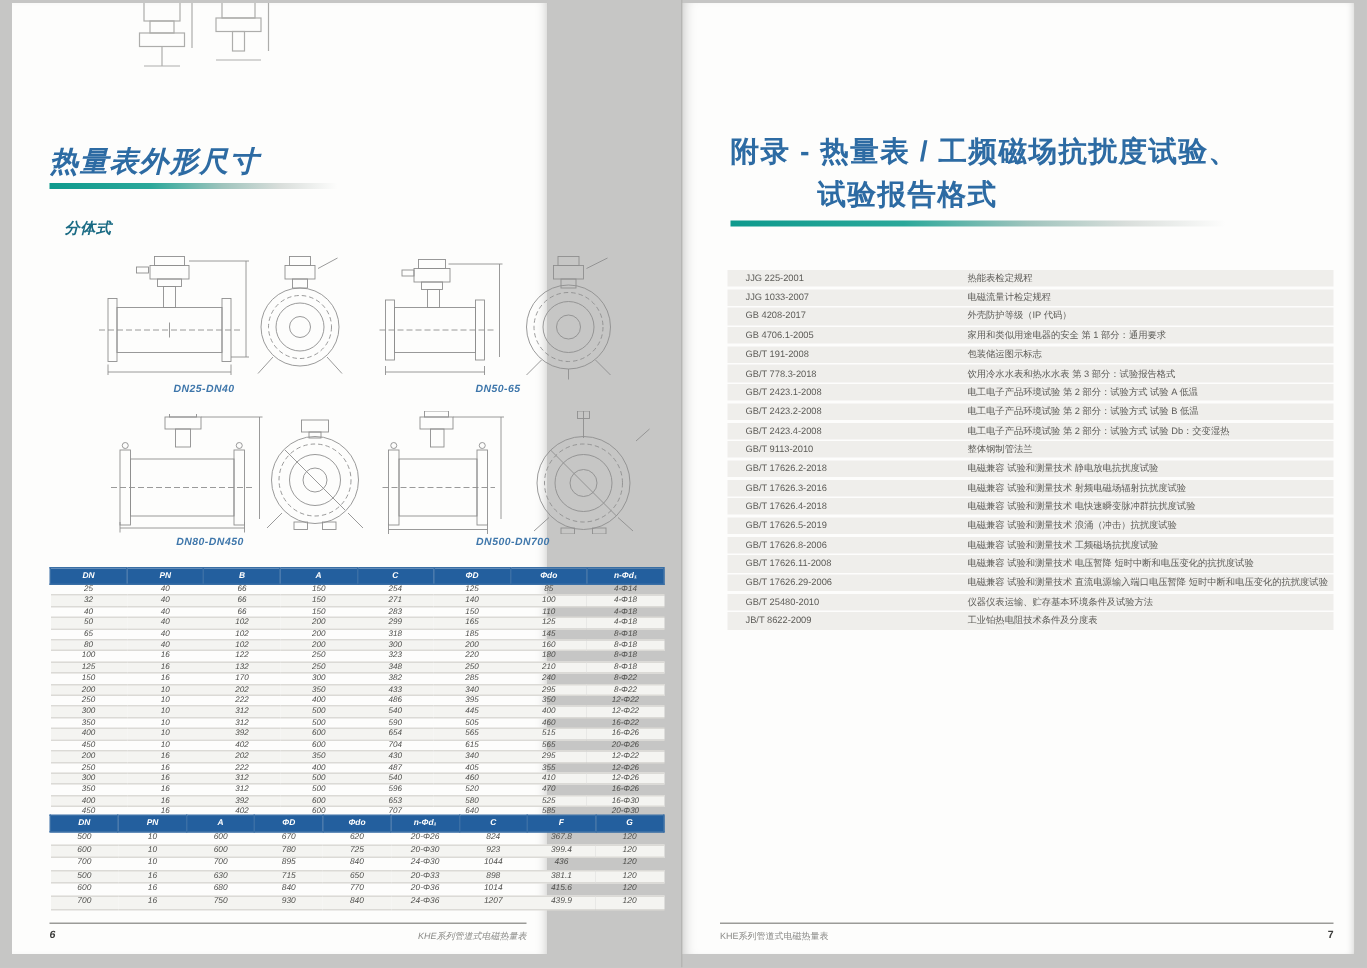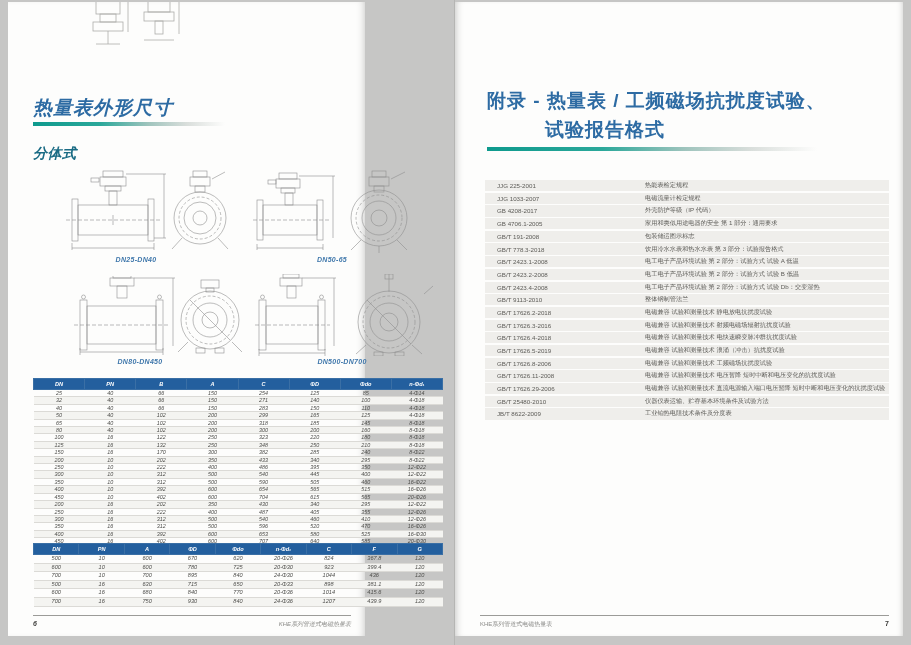--- a/index.html
+++ b/index.html
@@ -6,21 +6,21 @@
   body{font-family:"Liberation Sans","DejaVu Sans",sans-serif;background:#c9c9c8;}
   .canvas{position:relative;width:911px;height:645px;background:#c6c6c5;overflow:hidden;}
   .page{position:absolute;top:2px;height:634px;background:#fdfdfc;}
   .page.left{left:8px;width:357px;box-shadow:inset -6px 0 8px -6px rgba(0,0,0,.25);font-style:italic;}
   .page.right{left:455px;width:448px;box-shadow:inset 7px 0 9px -7px rgba(0,0,0,.28), inset -5px 0 6px -5px rgba(0,0,0,.22);}
   .gutter{position:absolute;top:0;left:454px;width:1px;height:645px;background:#b5b5b3;}
 
   
   .pg-title{position:absolute;color:#2d6ba3;font-weight:600;font-size:19px;letter-spacing:1px;white-space:nowrap;}
   .title-rule{position:absolute;height:3.5px;background:linear-gradient(to right,#0e9a8d 0%,#2ba89a 35%,#9fc4bd 60%,#d9dedb 80%,rgba(230,232,230,0) 100%);}
-  .subtitle{position:absolute;color:#1a6b84;font-weight:bold;font-size:14px;letter-spacing:.5px;}
+  .subtitle{position:absolute;color:#1a6b84;font-weight:bold;font-size:10px;letter-spacing:.5px;margin-left:10px;}
 
   
   .diag{position:absolute;}
   .diag svg{display:block;}
   .caption{position:absolute;color:#3f77ab;font-size:7px;font-weight:bold;letter-spacing:.3px;white-space:nowrap;transform:translateX(-50%);}
 
   
   table.dims{position:absolute;left:25px;width:410px;border-collapse:collapse;table-layout:fixed;}
   table.dims th{background:#235f9e;color:#fff;font-size:5.6px;font-weight:bold;height:10px;border:.5px solid #3a6fa5;padding:0;}
   table.dims td{font-size:5.4px;color:#4e4e4b;text-align:center;padding:0;line-height:6.4px;height:6.4px;border-bottom:.5px solid #dbdad6;}

